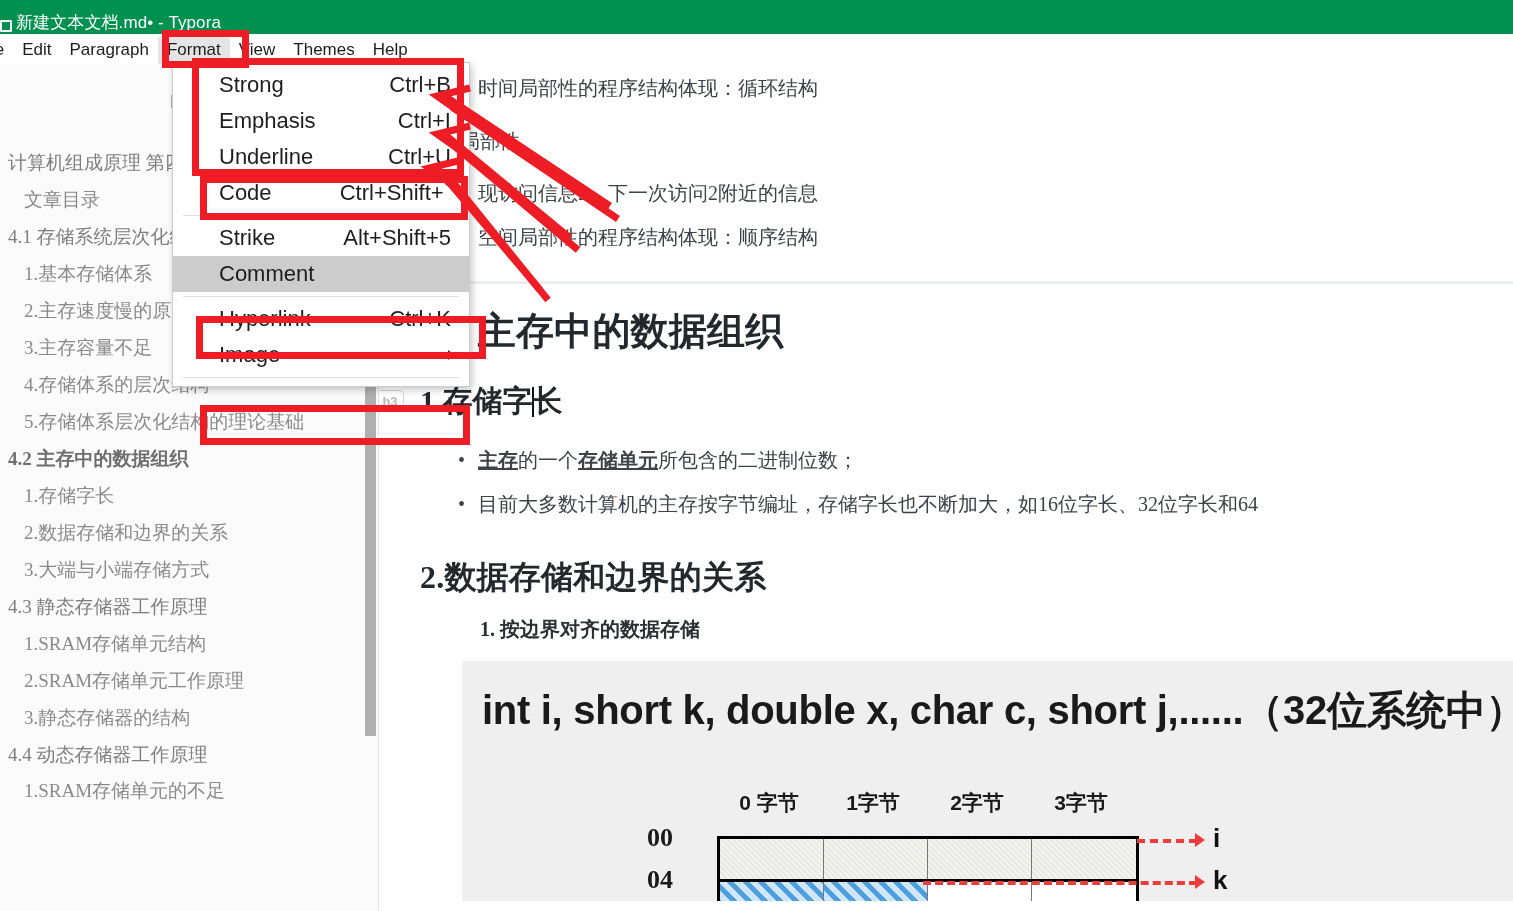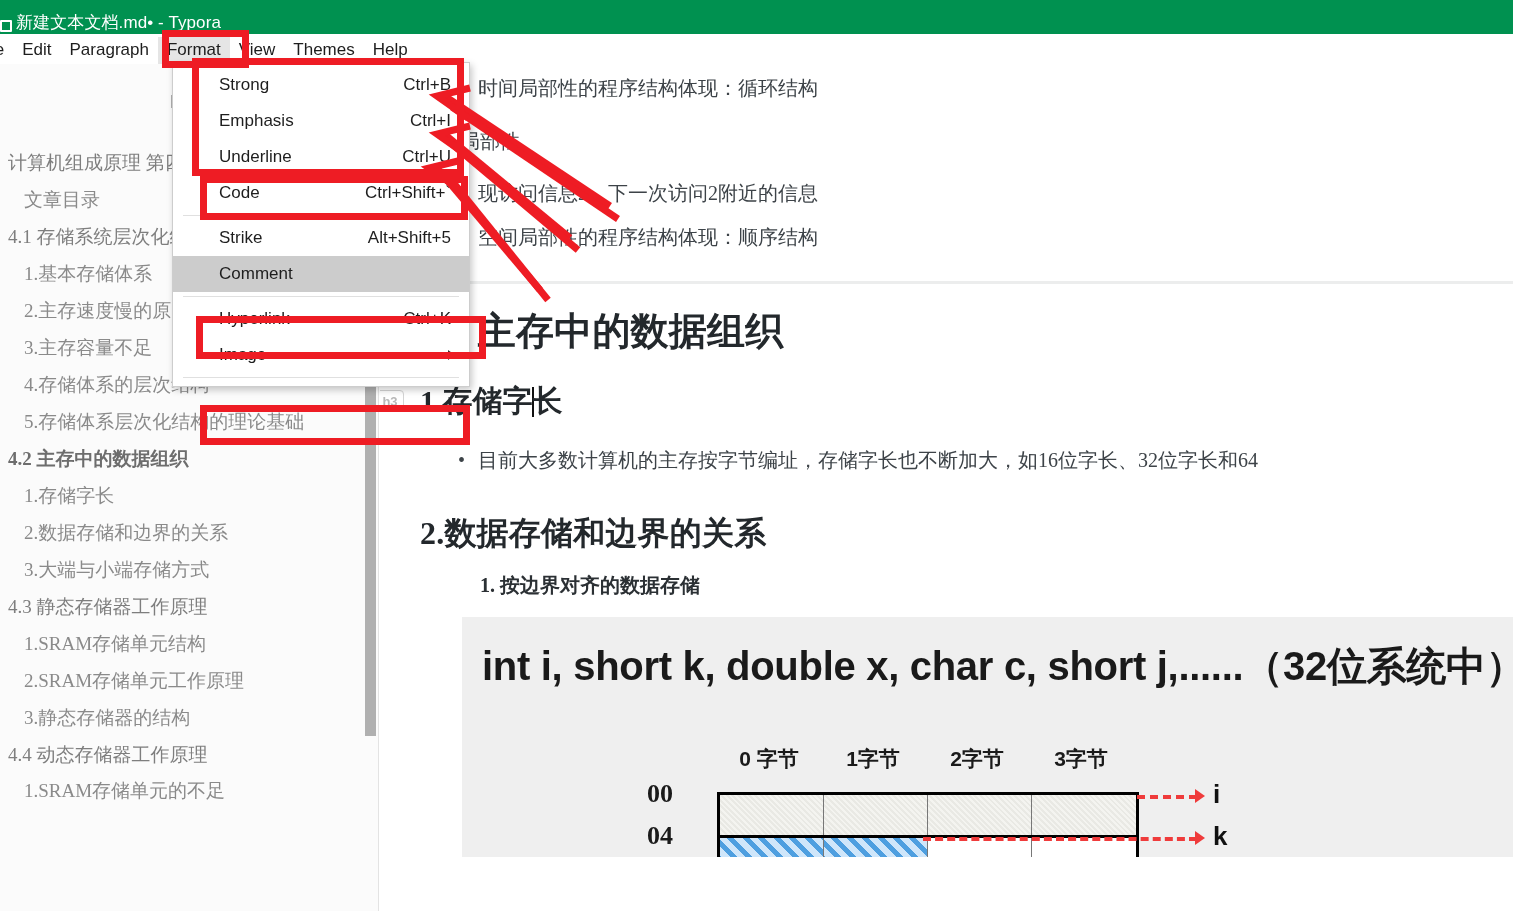--- a/index.html
+++ b/index.html
@@ -243,21 +243,21 @@
     border: 1px solid #cdcdcd;
     box-shadow: 2px 3px 7px rgba(0,0,0,0.22);
     padding: 4px 0 4px 0;
     z-index: 40;
     font-family: "Liberation Sans", "DejaVu Sans", sans-serif;
   }
   .dd-item {
     display: flex; align-items: center;
     height: 36px;
     padding: 0 18px 0 46px;
-    font-size: 17px;
+    font-size: 22px;
     color: #1e1e1e;
     cursor: default;
     position: relative;
     box-sizing: border-box;
   }
   .dd-item.hl { background: #cccccc; }
   .dd-label { flex: 1 1 auto; white-space: nowrap; }
   .dd-key { flex: none; color: #1e1e1e; white-space: nowrap; }
   .dd-sep { height: 1px; background: #e0e0e0; margin: 4px 10px; }
   .dd-caret {
@@ -341,20 +341,21 @@
 
       <div class="hr"></div>
 
       <div class="h2">4.2 主存中的数据组织</div>
 
       <div class="h3">
         <span class="h3-marker">h3</span><span>1.</span><span>存储字</span><span class="caret"></span><span>长</span>
       </div>
 
       <ul>
+        <li><span class="ul-bold">主存</span><span>的一个</span><span class="ul-bold">存储单元</span><span>所包含的二进制位数；</span></li>
         <li>目前大多数计算机的主存按字节编址，存储字长也不断加大，如16位字长、32位字长和64</li>
       </ul>
 
       <div class="h2" style="font-size:32px;margin-top:30px">2.数据存储和边界的关系</div>
 
       <div class="ol-wrap">
         <div class="ol-item">1. 按边界对齐的数据存储</div>
       </div>
 
       <div class="figure">

